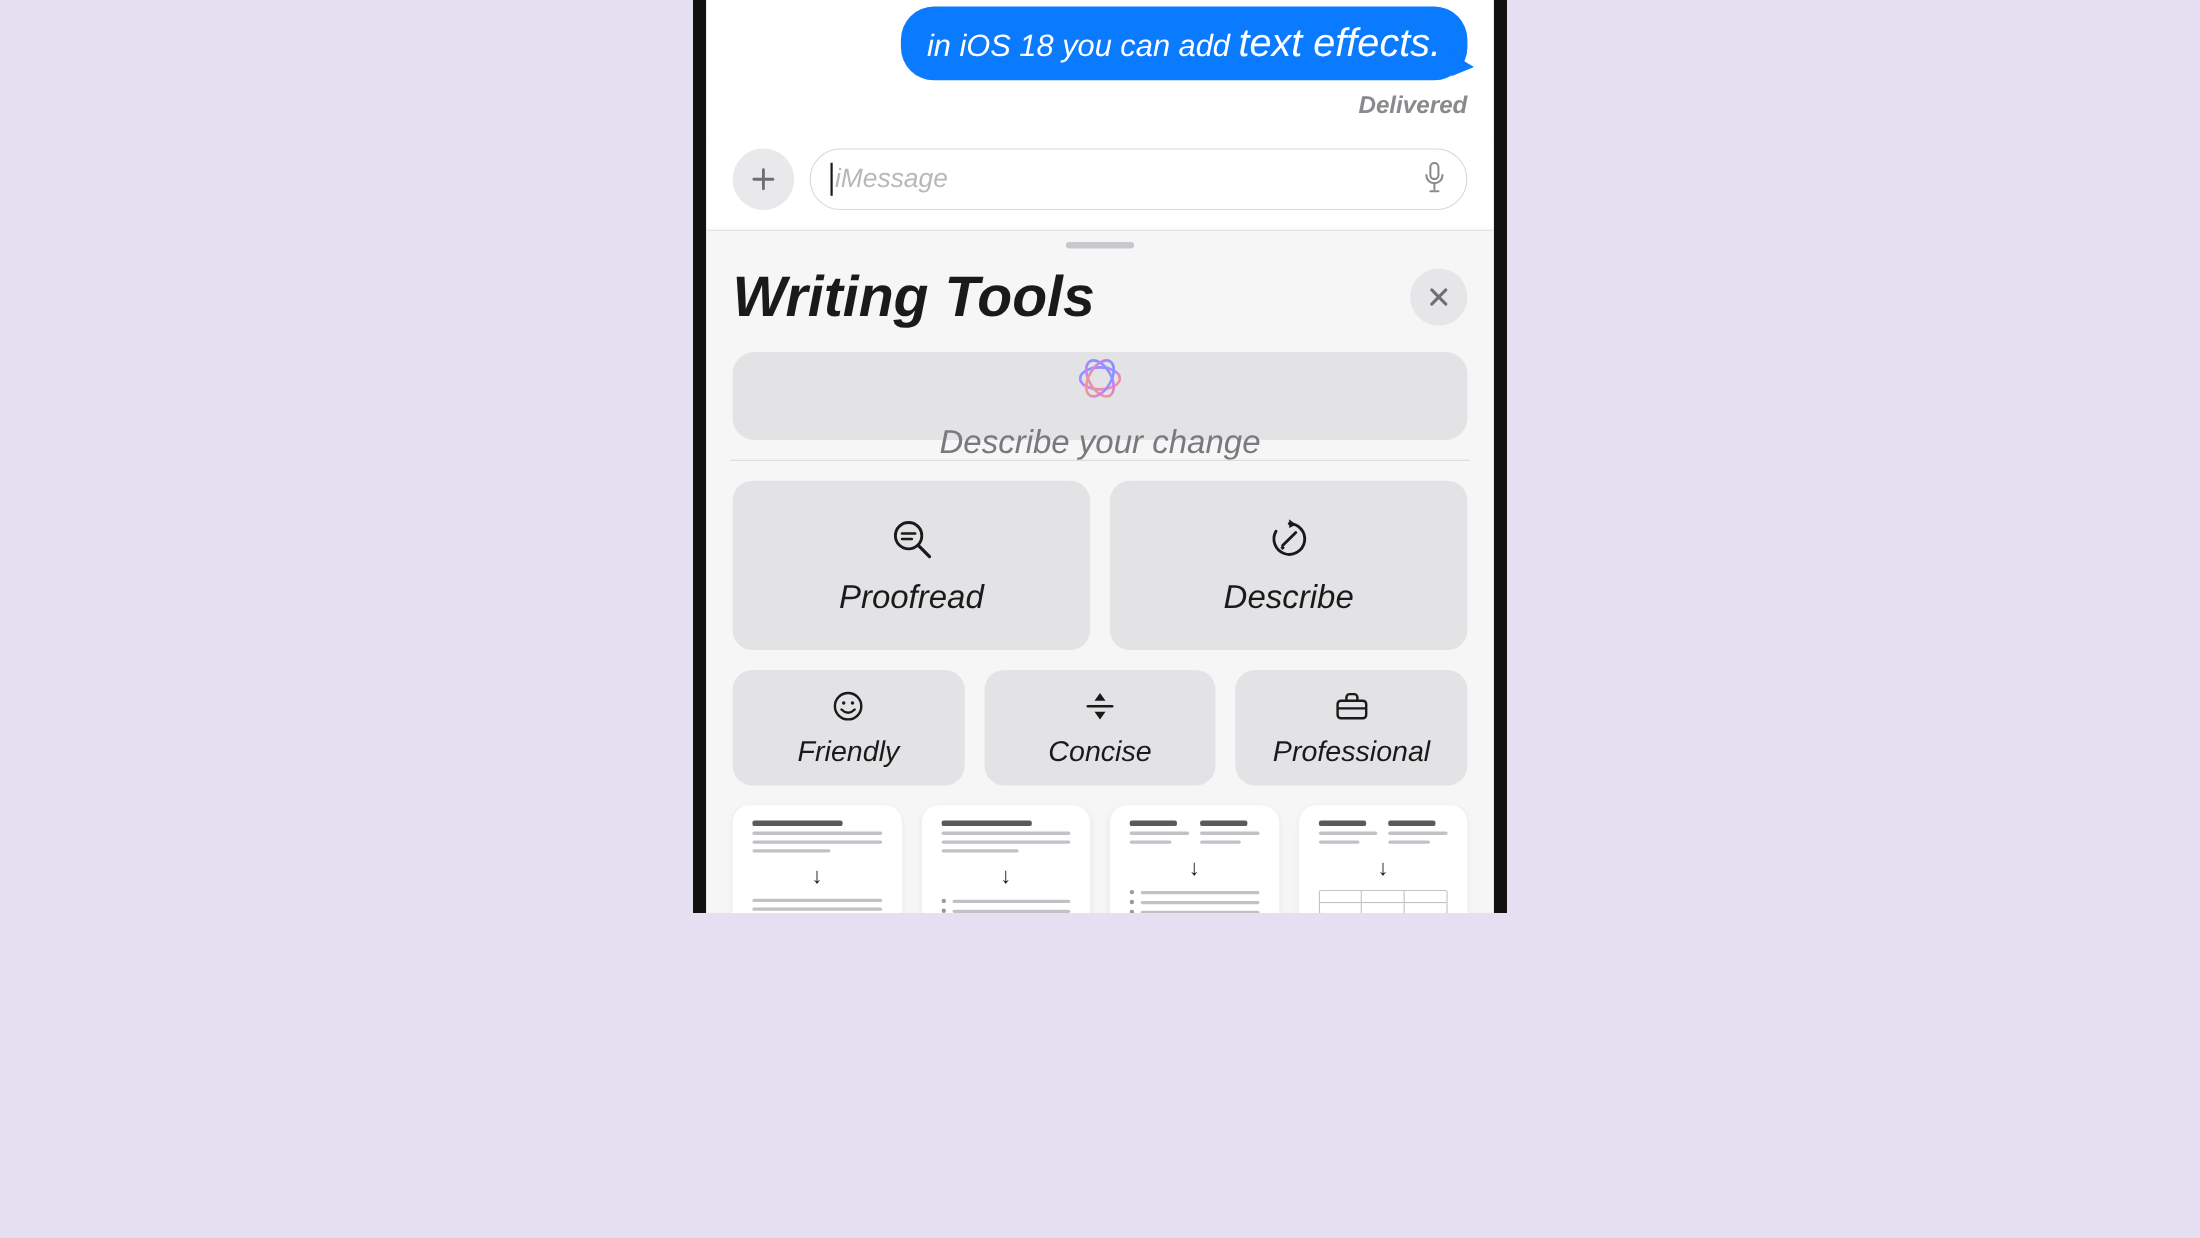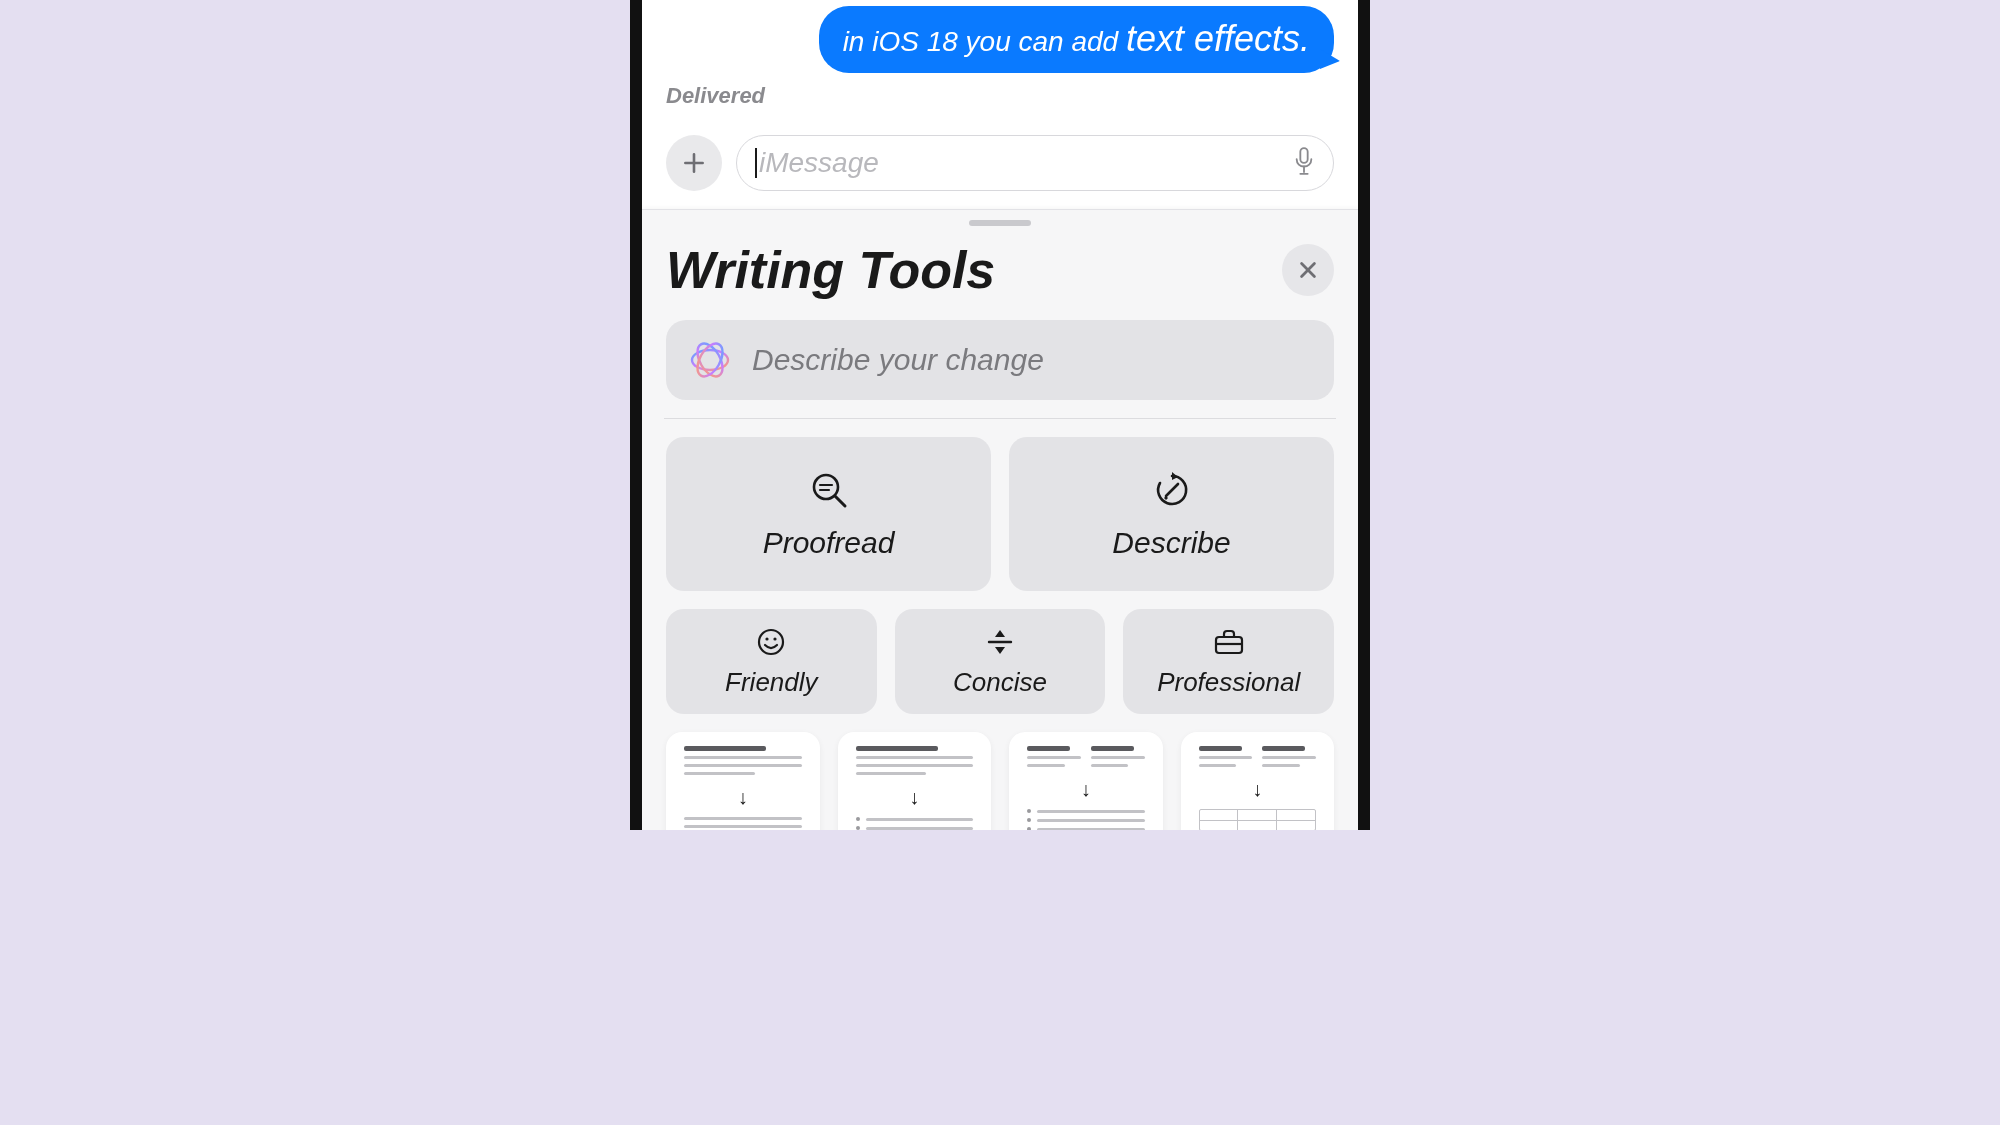--- a/index.html
+++ b/index.html
@@ -55,21 +55,21 @@
   .bubble-tail {
     position: absolute;
     right: -6px;
     bottom: 4px;
     width: 20px; height: 20px;
     background: #0a7aff;
     clip-path: polygon(0 0, 100% 60%, 0 100%);
     border-radius: 0 0 10px 0;
   }
   .delivered {
-    text-align: left;
+    text-align: right;
     color: #8a8a8e;
     font-size: 22px;
     font-weight: 600;
     margin-top: 10px;
     margin-bottom: 18px;
   }
   
   .input-row {
     display: flex;
     align-items: center;
@@ -94,21 +94,21 @@
     align-items: center;
     padding: 0 18px;
     background: #fff;
   }
   .caret {
     width: 2px; height: 30px; background: #1a1a1a;
     margin-right: 2px;
   }
   .msg-placeholder {
     color: #b8b8bc;
-    font-size: 28px;
+    font-size: 24px;
   }
   .mic-area { margin-left: auto; color: #8a8a8e; }
   .mic-area svg { width: 22px; height: 30px; }
   
   .sheet {
     flex: 1;
     background: #f6f6f7;
     border-top: 1px solid #e2e2e6;
     display: flex;
     flex-direction: column;
@@ -142,20 +142,21 @@
   .close-btn svg { width: 22px; height: 22px; }
   .describe-row {
     background: #e3e3e6;
     border-radius: 20px;
     height: 80px;
     display: flex;
     align-items: center;
     padding: 0 20px;
     gap: 18px;
     margin-bottom: 18px;
+    flex-direction: column;
   }
   .ai-icon {
     width: 48px; height: 48px;
     flex-shrink: 0;
   }
   .describe-placeholder {
     color: #7a7a7e;
     font-size: 30px;
   }
   .divider {

